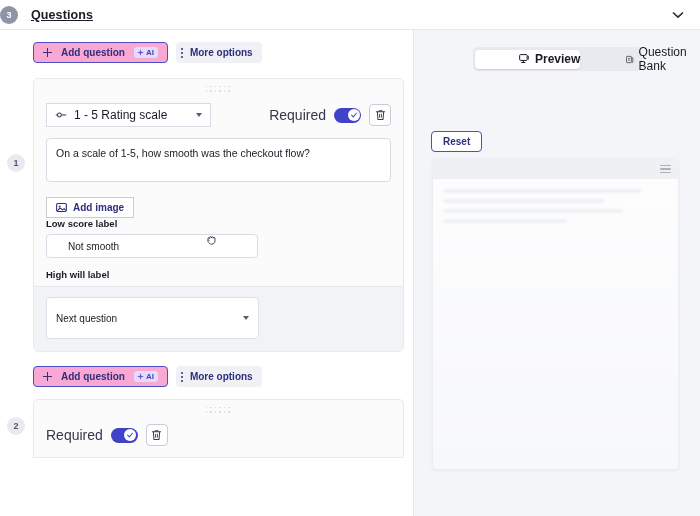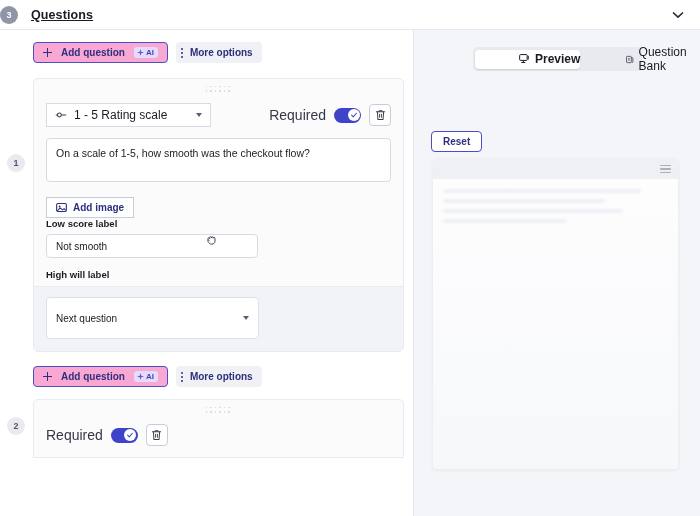--- a/index.html
+++ b/index.html
@@ -172,21 +172,21 @@
   }
   .hint {
     font-size: 7.5px; color: #6f7487;
     margin-top: 7px; margin-bottom: 11px;
   }
 
   .field-label { font-size: 9.5px; font-weight: bold; color:#1b1b24; margin-bottom: 5px; }
   .field-input {
     width: 212px; height: 24px;
     border: 1px solid #d8dbe3; border-radius: 4px;
-    background:#fff; padding: 0 9px;
+    background:#fff; padding: 0 21px;
     font-size: 10px; color: #1b1b24;
     font-family: "Liberation Sans", sans-serif;
     margin-bottom: 11px;
   }
 
   .logic-section {
     background: #f2f3f7;
     border-top: 1px solid #e8eaf0;
     padding: 10px 12px 12px 12px;
     margin-top: 6px;

